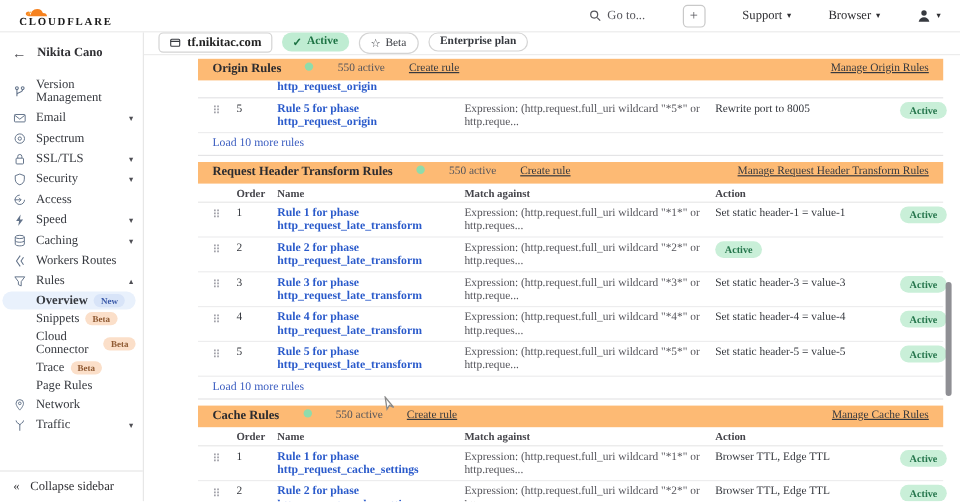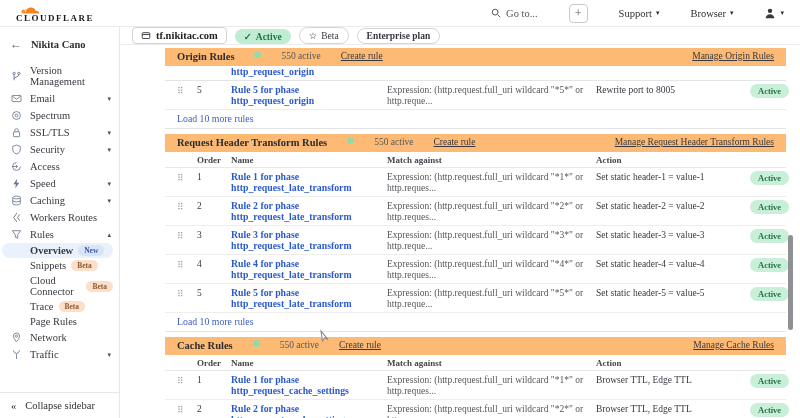--- a/index.html
+++ b/index.html
@@ -30,21 +30,21 @@
   .nav-item .cd { margin-left:auto; font-size:7px; color:#4f4f55; }
   .sub-item { display:flex; align-items:center; gap:5px; padding:2px 6px 2px 30px; color:#36393f; }
   .sub-item.selected { background:#e9f1fc; border-radius:11px; margin:0 6px 0 2px; padding-left:28px; font-weight:bold; }
   .badge-new  { background:#d8e4f8; color:#3a59a8; font-size:7.5px; font-weight:bold; padding:1px 6px; border-radius:8px; }
   .badge-beta { background:#fbdfc9; color:#8f5a33; font-size:7.5px; font-weight:bold; padding:1px 6px; border-radius:8px; }
   .collapse-bar { border-top:1px solid #e7e7e7; padding:7px 11px; display:flex; align-items:center; gap:9px;
                   font-size:10.5px; color:#2f2f33; }
 
   
   .main { flex:1; display:flex; flex-direction:column; min-width:0; }
-  .zonebar { height:27px; border-bottom:1px solid #ececec; display:flex; align-items:flex-end; gap:8px; padding:0 12px; }
+  .zonebar { height:27px; border-bottom:1px solid #ececec; display:flex; align-items:flex-start; gap:8px; padding:0 12px; }
   .zone-chip { border:1px solid #d4d4d4; border-radius:4px; padding:2px 8px; font-size:10.5px; font-weight:bold;
                display:flex; align-items:center; gap:5px; color:#222; }
   .pill { border-radius:10px; padding:2px 9px; font-size:9.5px; display:flex; align-items:center; gap:4px; }
   .pill-active { background:#bfecd2; color:#1d7344; font-weight:bold; }
   .pill-star, .pill-plan { border:1px solid #d4d4d4; color:#36393f; }
   .pill-plan { font-weight:bold; }
 
   .content { flex:1; padding:3px 14px 0 45px; min-width:0; }
 
   .section-bar { background:#fdba74; display:flex; align-items:flex-start; gap:20px; padding:3px 12px; height:18px; }
@@ -332,21 +332,20 @@
           <span class="badge-active">Active</span>
 
         </div>
         <div class="row grid">
           <span class="handle">⠿</span>
           <span class="order">2</span>
           <span>
               <a class="rule-name"><span>Rule 2 for phase</span><br><span>http_request_late_transform</span></a>
             </span>
           <span class="match">Expression: (http.request.full_uri wildcard "*2*" or http.reques...</span>
-          <span class="action">Set static header-2 = value-2</span>
           <span class="badge-active">Active</span>
 
         </div>
         <div class="row grid">
           <span class="handle">⠿</span>
           <span class="order">3</span>
           <span>
               <a class="rule-name"><span>Rule 3 for phase</span><br><span>http_request_late_transform</span></a>
             </span>
           <span class="match">Expression: (http.request.full_uri wildcard "*3*" or http.reque...</span>

